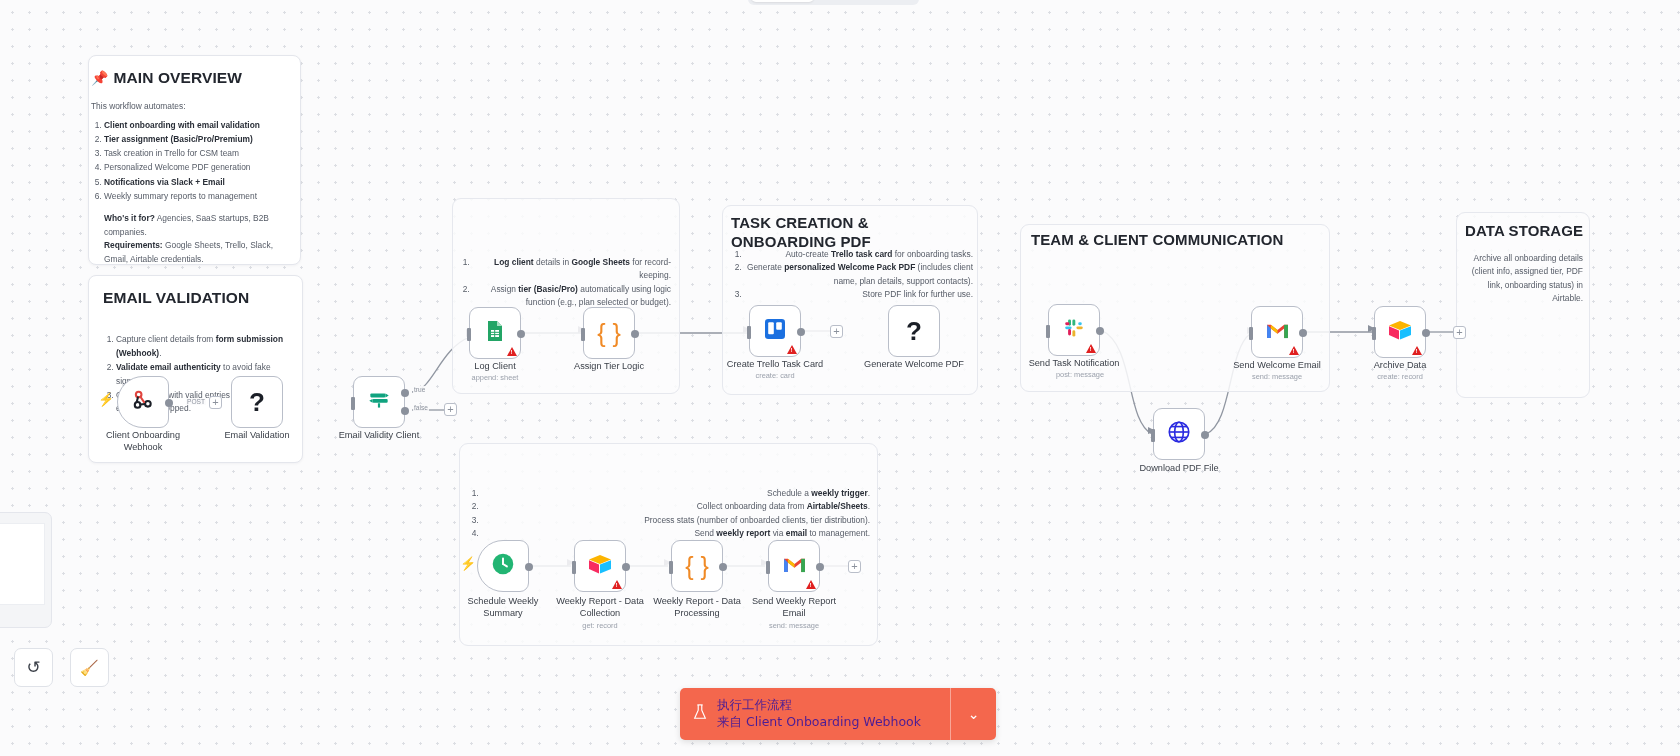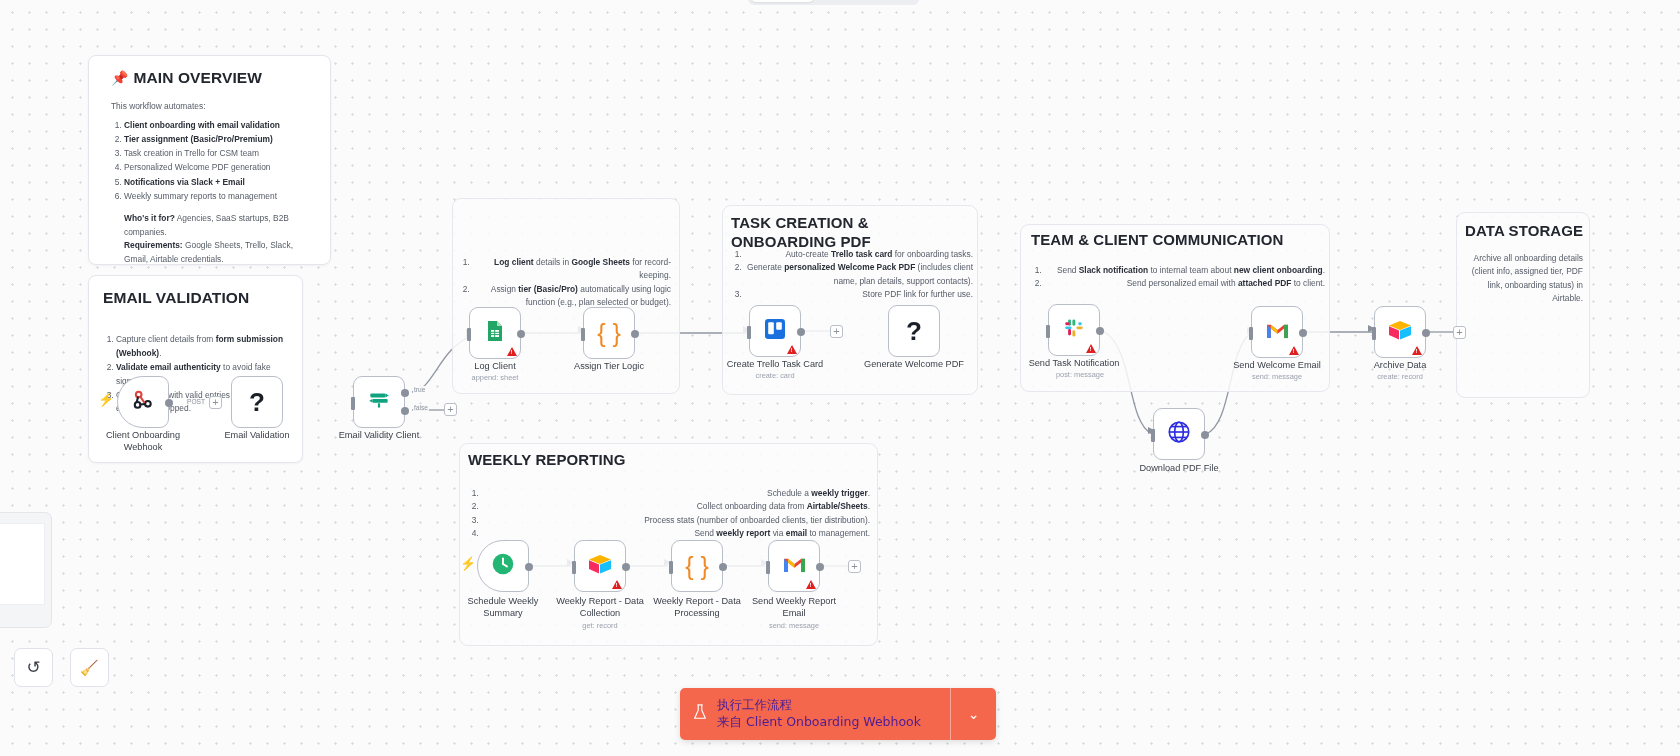--- a/index.html
+++ b/index.html
@@ -194,21 +194,21 @@
       <polygon points="743,333 751,330 743,326"></polygon>
       <polygon points="1148,434 1156,431 1148,427"></polygon>
       <polygon points="1247,334 1254,331 1247,327"></polygon>
       <polygon points="1368,332 1376,329 1368,325"></polygon>
       <polygon points="567,566 575,563 567,559"></polygon>
       <polygon points="664,566 672,563 664,559"></polygon>
       <polygon points="761,566 769,563 761,559"></polygon>
     </g>
   </svg>
 
-  <div class="note" style="left:88px; top:55px; width:243px; height:210px; padding:12px 22px;">
+  <div class="note" style="left:88px; top:55px; width:213px; height:210px; padding:12px 2px;">
     <div class="note-title">
       <span class="pin">📌</span><span>MAIN OVERVIEW</span>
     </div>
     <div class="note-body" style="margin-top:12px;">
       <div>This workflow automates:</div>
       <ol style="margin-top:6px;">
         <li><b>Client onboarding with email validation</b></li>
         <li><b>Tier assignment (Basic/Pro/Premium)</b></li>
         <li><span>Task creation in Trello for CSM team</span></li>
         <li><span>Personalized Welcome PDF generation</span></li>
@@ -342,26 +342,20 @@
 
   <div class="node" style="left:888px; top:305px;">
     <span class="glyph" style="font-size:26px; font-weight:700; color:#1b1f27;">?</span>
   </div>
   <div class="node-label" style="left:860px; top:359px;">Generate Welcome PDF</div>
 
   <div class="group" style="left:1020px; top:224px; width:310px; height:168px;"></div>
   <div class="group-title" style="left:1031px; top:231px; width:296px;">
     <span>TEAM &amp; CLIENT COMMUNICATION</span>
   </div>
-  <div class="group-body" style="left:1031px; top:264px; width:294px;">
-    <ol>
-      <li>Send <b>Slack notification</b> to internal team about <b>new client onboarding</b>.</li>
-      <li>Send personalized email with <b>attached PDF</b> to client.</li>
-    </ol>
-  </div>
 
   <div class="node" style="left:1048px; top:304px;">
     <span class="glyph">
       <svg width="24" height="24" viewBox="0 0 24 24">
         <g>
           <rect x="3.2" y="10.4" width="6.4" height="2.9" rx="1.45" fill="#36c5f0"></rect>
           <rect x="6.1" y="3.4" width="2.9" height="6.4" rx="1.45" fill="#2eb67d"></rect>
           <rect x="10.4" y="3.4" width="2.9" height="6.4" rx="1.45" fill="#2eb67d"></rect>
           <rect x="14.4" y="10.4" width="6.4" height="2.9" rx="1.45" fill="#ecb22e"></rect>
           <rect x="10.4" y="14.2" width="2.9" height="6.4" rx="1.45" fill="#ecb22e"></rect>
@@ -428,23 +422,20 @@
     </span>
     <div class="port-in" style="left:-3px; top:20px;"></div>
     <div class="port" style="right:-5px; top:22px;"></div>
     <div class="warn"></div>
   </div>
   <div class="plus" style="left:1453px; top:326px;">+</div>
   <div class="node-label" style="left:1346px; top:360px;">Archive Data</div>
   <div class="node-sub" style="left:1346px; top:372px;">create: record</div>
 
   <div class="group" style="left:459px; top:443px; width:419px; height:203px;"></div>
-  <div class="group-title" style="left:468px; top:451px; width:400px;">
-    <span>WEEKLY REPORTING</span>
-  </div>
   <div class="group-body" style="left:468px; top:487px; width:402px;">
     <ol>
       <li>Schedule a <b>weekly trigger</b>.</li>
       <li>Collect onboarding data from <b>Airtable/Sheets</b>.</li>
       <li>Process stats (number of onboarded clients, tier distribution).</li>
       <li>Send <b>weekly report</b> via <b>email</b> to management.</li>
     </ol>
   </div>
 
   <div class="bolt" style="left:460px; top:556px;">⚡</div>

